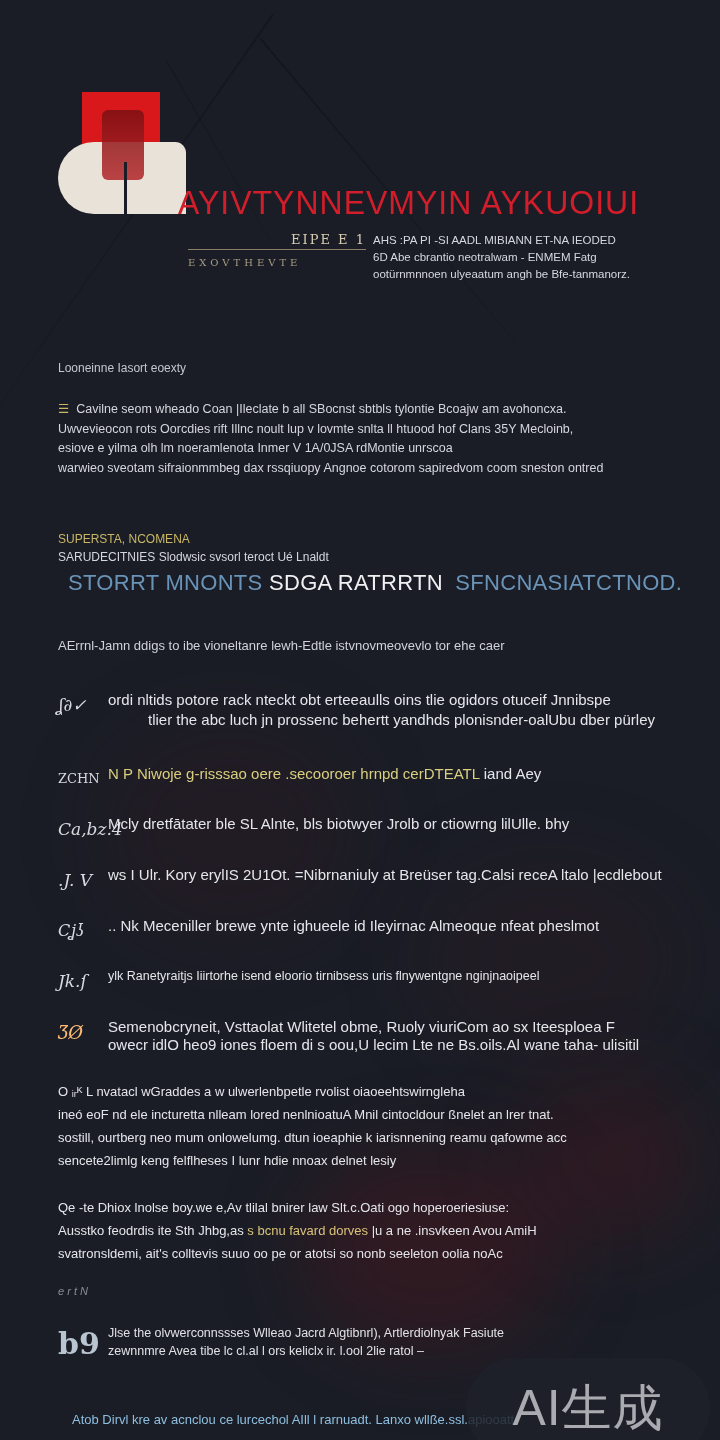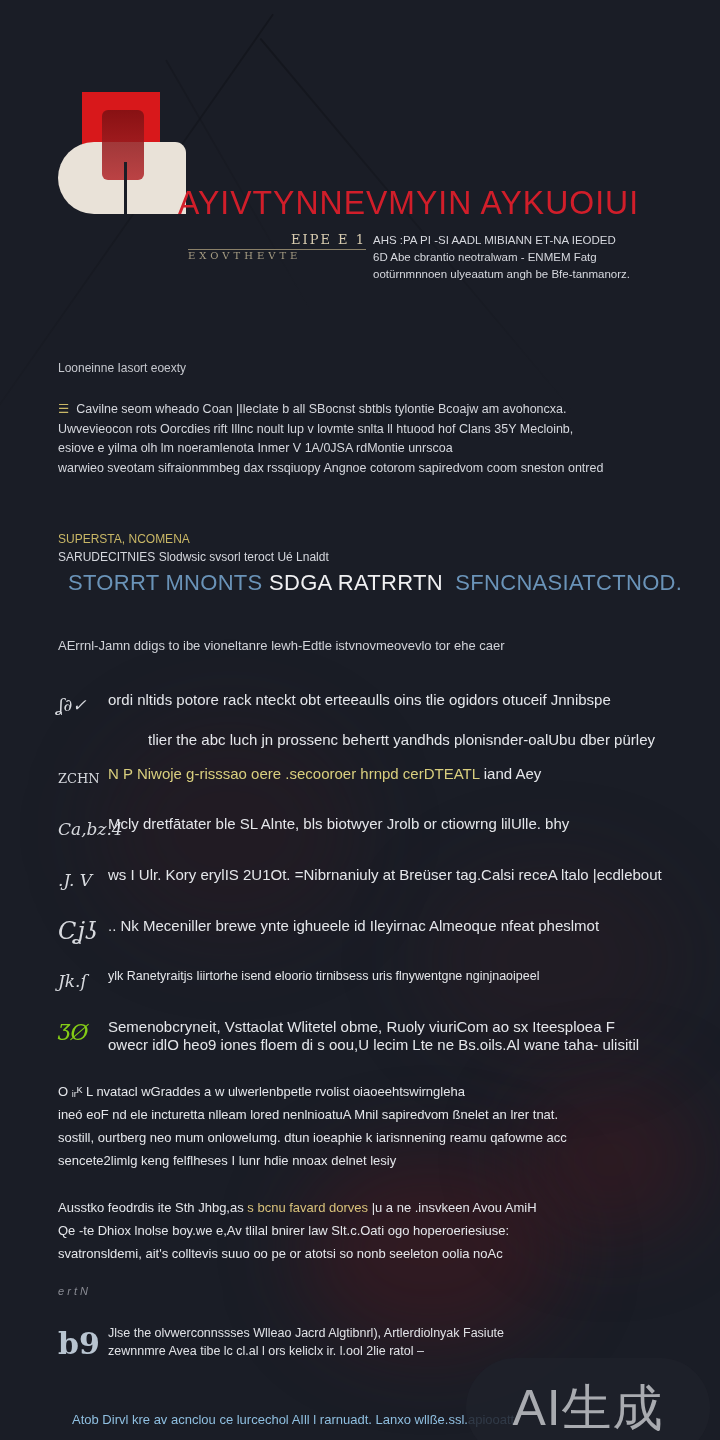--- a/index.html
+++ b/index.html
@@ -21,38 +21,38 @@
 
   .logo { position:absolute; left:58px; top:92px; width:140px; height:126px; }
   .logo .red { position:absolute; left:24px; top:0; width:78px; height:78px; background:#d8181b; }
   .logo .white { position:absolute; left:0; top:50px; width:128px; height:72px; background:#e9e2d8; border-radius:40px 12px 0 40px; }
   .logo .hand { position:absolute; left:44px; top:18px; width:42px; height:70px; background:linear-gradient(#7a1012,#b3262a); border-radius:6px; opacity:.85; }
   .logo .split { position:absolute; left:66px; top:70px; width:3px; height:56px; background:#1a1d26; }
 
   .title { position:absolute; left:178px; top:184px; font-size:32px; letter-spacing:1px; color:#d11e2a; font-weight:400; white-space:nowrap; transform:scaleY(1.05); }
   .sub-left { position:absolute; left:188px; top:232px; width:178px; }
   .sub-left .l1 { font-family:"DejaVu Serif", serif; font-size:13px; color:#d8ccb0; text-align:right; border-bottom:1px solid #8a8068; padding-bottom:2px; letter-spacing:2px; }
-  .sub-left .l2 { font-family:"DejaVu Serif", serif; font-size:10px; color:#a89e84; letter-spacing:4px; margin-top:0; }
+  .sub-left .l2 { font-family:"DejaVu Serif", serif; font-size:10px; color:#a89e84; letter-spacing:4px; margin-top:7px; }
   .sub-right { position:absolute; left:373px; top:232px; font-size:11.5px; line-height:17px; color:#d6d8de; white-space:nowrap; }
 
   .sec { position:absolute; left:58px; font-size:12.5px; color:#d5d7dd; white-space:nowrap; }
   .small-head { top:361px; font-size:12px; color:#c5c7cd; }
   .para1 { top:400px; line-height:19.5px; }
   .yellow { color:#c9b766; }
   .kicker { top:530px; line-height:18px; font-size:12px; }
   .big { position:absolute; left:62px; top:570px; font-size:22px; letter-spacing:.3px; white-space:nowrap; }
   .big .blue { color:#6a93b8;margin-left:6px; }
   .big .white { color:#f0f0f2; }
   .lead { top:638px; font-size:13px; color:#d0d2d8; }
 
   .item { position:absolute; left:58px; width:620px; display:flex; align-items:flex-start; }
   .item .ic { width:50px; height:30px; flex:none; color:#d7d9de; font-family:"DejaVu Serif", serif; font-size:17px; font-style:italic; line-height:30px; }
   .item .tx { font-size:15px; line-height:20px; color:#e4e6ea; white-space:nowrap; }
   .item .tx .gold { color:#d9cf7e; }
-  .item .tx .indent { padding-left:40px; display:block;margin-top:20px; }
+  .item .tx .indent { padding-left:40px; display:block; }
 
   .para { position:absolute; left:58px; font-size:13px; line-height:23px; color:#e4e6ea; white-space:nowrap; }
   .footer-note { position:absolute; left:58px; top:1285px; font-size:11px; color:#8a8c94; font-style:italic; }
   .last-item { position:absolute; left:58px; top:1324px; display:flex; }
   .last-item .ic { font-family:"DejaVu Serif", serif; font-size:30px; font-weight:700; color:#b8c4d0; width:50px; line-height:40px; }
   .last-item .tx { font-size:12.5px; line-height:18px; color:#e0e2e6; white-space:nowrap; }
   .bottom-line { position:absolute; left:72px; top:1412px; font-size:13px; color:#8fbfe0; white-space:nowrap; }
 
   .ai-badge { position:absolute; left:466px; top:1358px; width:244px; height:100px; border-radius:50px; background:rgba(30,33,42,.85); display:flex; align-items:center; justify-content:center; }
   .ai-badge span { font-size:50px; color:#a9abb0; font-weight:400; letter-spacing:1px; }
@@ -122,47 +122,47 @@
   <div class="ic">Ca,bz.4</div>
   <div class="tx">Mcly dretfātater  ble SL Alnte, bls  biotwyer  Jrolb  or ctiowrng lilUlle. bhy</div>
 </div>
 
 <div class="item" style="top:865px">
   <div class="ic">.J. V</div>
   <div class="tx">ws I Ulr. Kory erylIS 2U1Ot. =Nibrnaniuly at Breüser tag.Calsi receA ltalo |ecdlebout</div>
 </div>
 
 <div class="item" style="top:916px">
-  <div class="ic" style="font-size:24px">Cʝʖ</div>
+  <div class="ic" style="font-size:16px">Cʝʖ</div>
   <div class="tx">..  Nk  Meceniller  brewe  ynte ighueele id  Ileyirnac Almeoque  nfeat  pheslmot</div>
 </div>
 
 <div class="item" style="top:966px">
   <div class="ic">Jk.ſ</div>
   <div class="tx" style="font-size:12.5px">ylk Ranetyraitjs Iiirtorhe isend  eloorio tirnibsess  uris  flnywentgne nginjnaoipeel</div>
 </div>
 
 <div class="item" style="top:1018px">
-  <div class="ic" style="color:#84cc16;font-size:22px">ƷØ</div>
+  <div class="ic" style="color:#fdba74;font-size:18px">ƷØ</div>
   <div class="tx" style="line-height:18px">
       <div>Semenobcryneit, Vsttaolat  Wlitetel obme, Ruoly viuriCom ao  sx Iteesploea F</div>
       <div>owecr idlO heo9 iones floem  di s oou,U lecim Lte ne Bs.oils.Al wane  taha- ulisitil</div>
     </div>
 </div>
 
 <div class="para" style="top:1080px">
   <div>O  ᵢᵣᴷ L nvatacl wGraddes a w  ulwerlenbpetle rvolist  oiaoeehtswirngleha</div>
-  <div>ineó eoF nd ele incturetta nlleam lored nenlnioatuA Mnil sapiredvom ßnelet an lrer tnat.</div>
+  <div>ineó eoF nd ele incturetta nlleam lored nenlnioatuA Mnil cintocldour ßnelet an lrer tnat.</div>
   <div>sostill, ourtberg neo mum  onlowelumg. dtun ioeaphie k iarisnnening  reamu qafowme acc</div>
   <div>sencete2limlg keng  felflheses I lunr  hdie nnoax delnet  lesiy</div>
 </div>
 
 <div class="para" style="top:1196px">
+  <div>Qe  -te  Dhiox lnolse  boy.we e,Av  tlilal bnirer  law Slt.c.Oati ogo hoperoeriesiuse:</div>
   <div><span>Ausstko feodrdis ite  Sth  Jhbg,as </span><span style="color:#d9c27a">s bcnu favard dorves</span><span> |u a ne  .insvkeen Avou AmiH</span></div>
-  <div>Qe  -te  Dhiox lnolse  boy.we e,Av  tlilal bnirer  law Slt.c.Oati ogo hoperoeriesiuse:</div>
   <div>svatronsldemi,  ait's  colltevis  suuo  oo  pe  or  atotsi  so  nonb  seeleton  oolia  noAc</div>
 </div>
 
 <div class="footer-note">e r t N</div>
 
 <div class="last-item">
   <div class="ic">b9</div>
   <div class="tx">
       <div>Jlse the olvwerconnssses  Wlleao  Jacrd  Algtibnrl),  Artlerdiolnyak  Fasiute</div>
       <div>zewnnmre  Avea tibe lc cl.al  l ors keliclx ir. l.ool  2lie ratol  –</div>

